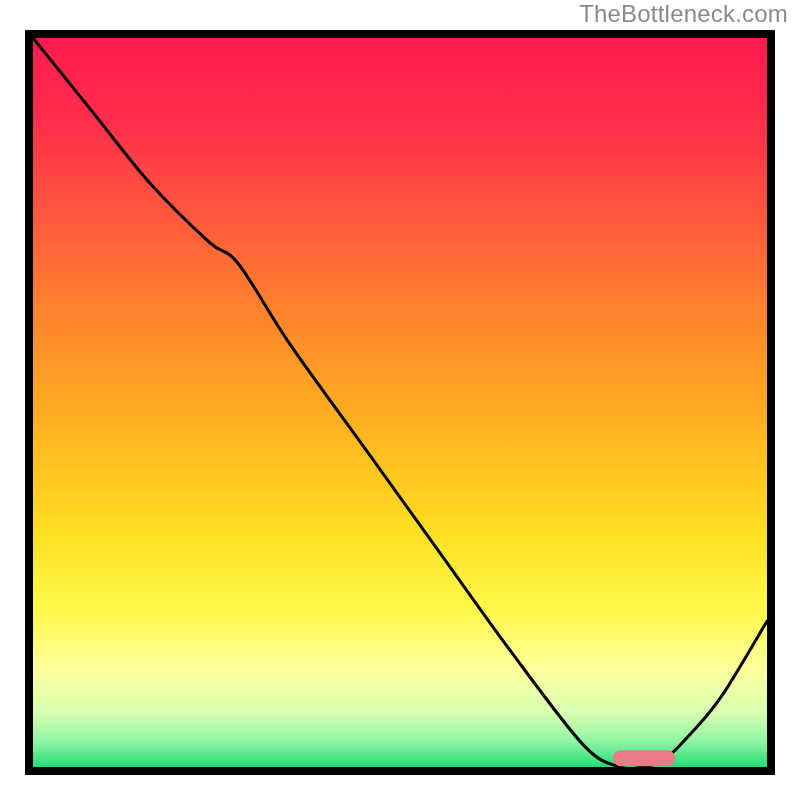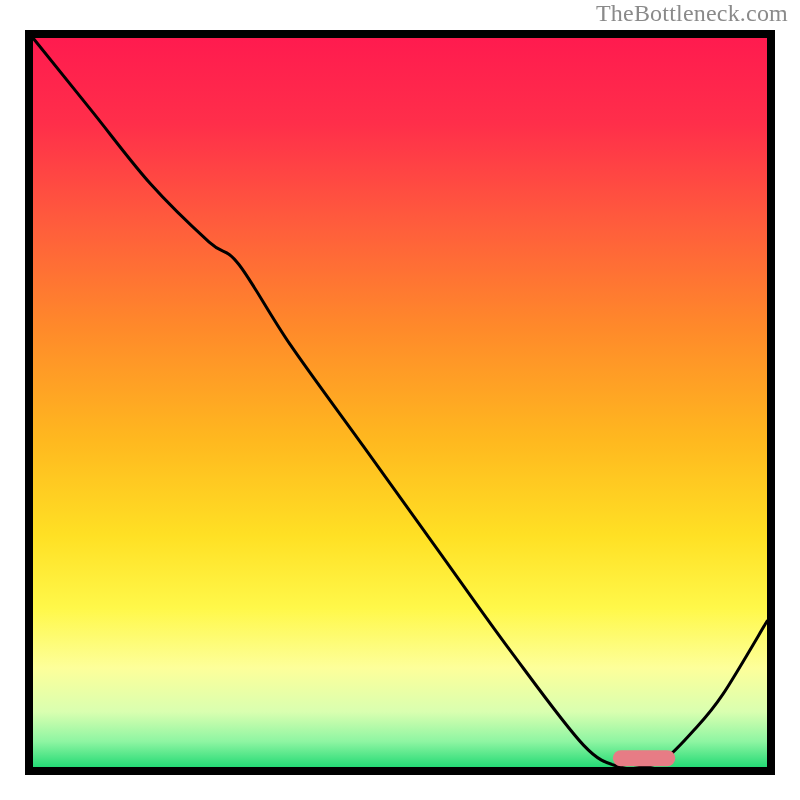--- a/index.html
+++ b/index.html
@@ -7,21 +7,20 @@
     padding: 0;
     width: 800px;
     height: 800px;
     background: #ffffff;
     font-family: Arial, Helvetica, sans-serif;
   }
   .container {
     position: relative;
     width: 800px;
     height: 800px;
-    font-family: Liberation Serif, serif;
   }
   .watermark {
     position: absolute;
     top: 0px;
     right: 12px;
     font-size: 24px;
     color: #8a8a8a;
     font-weight: 500;
     letter-spacing: 0.2px;
   }

